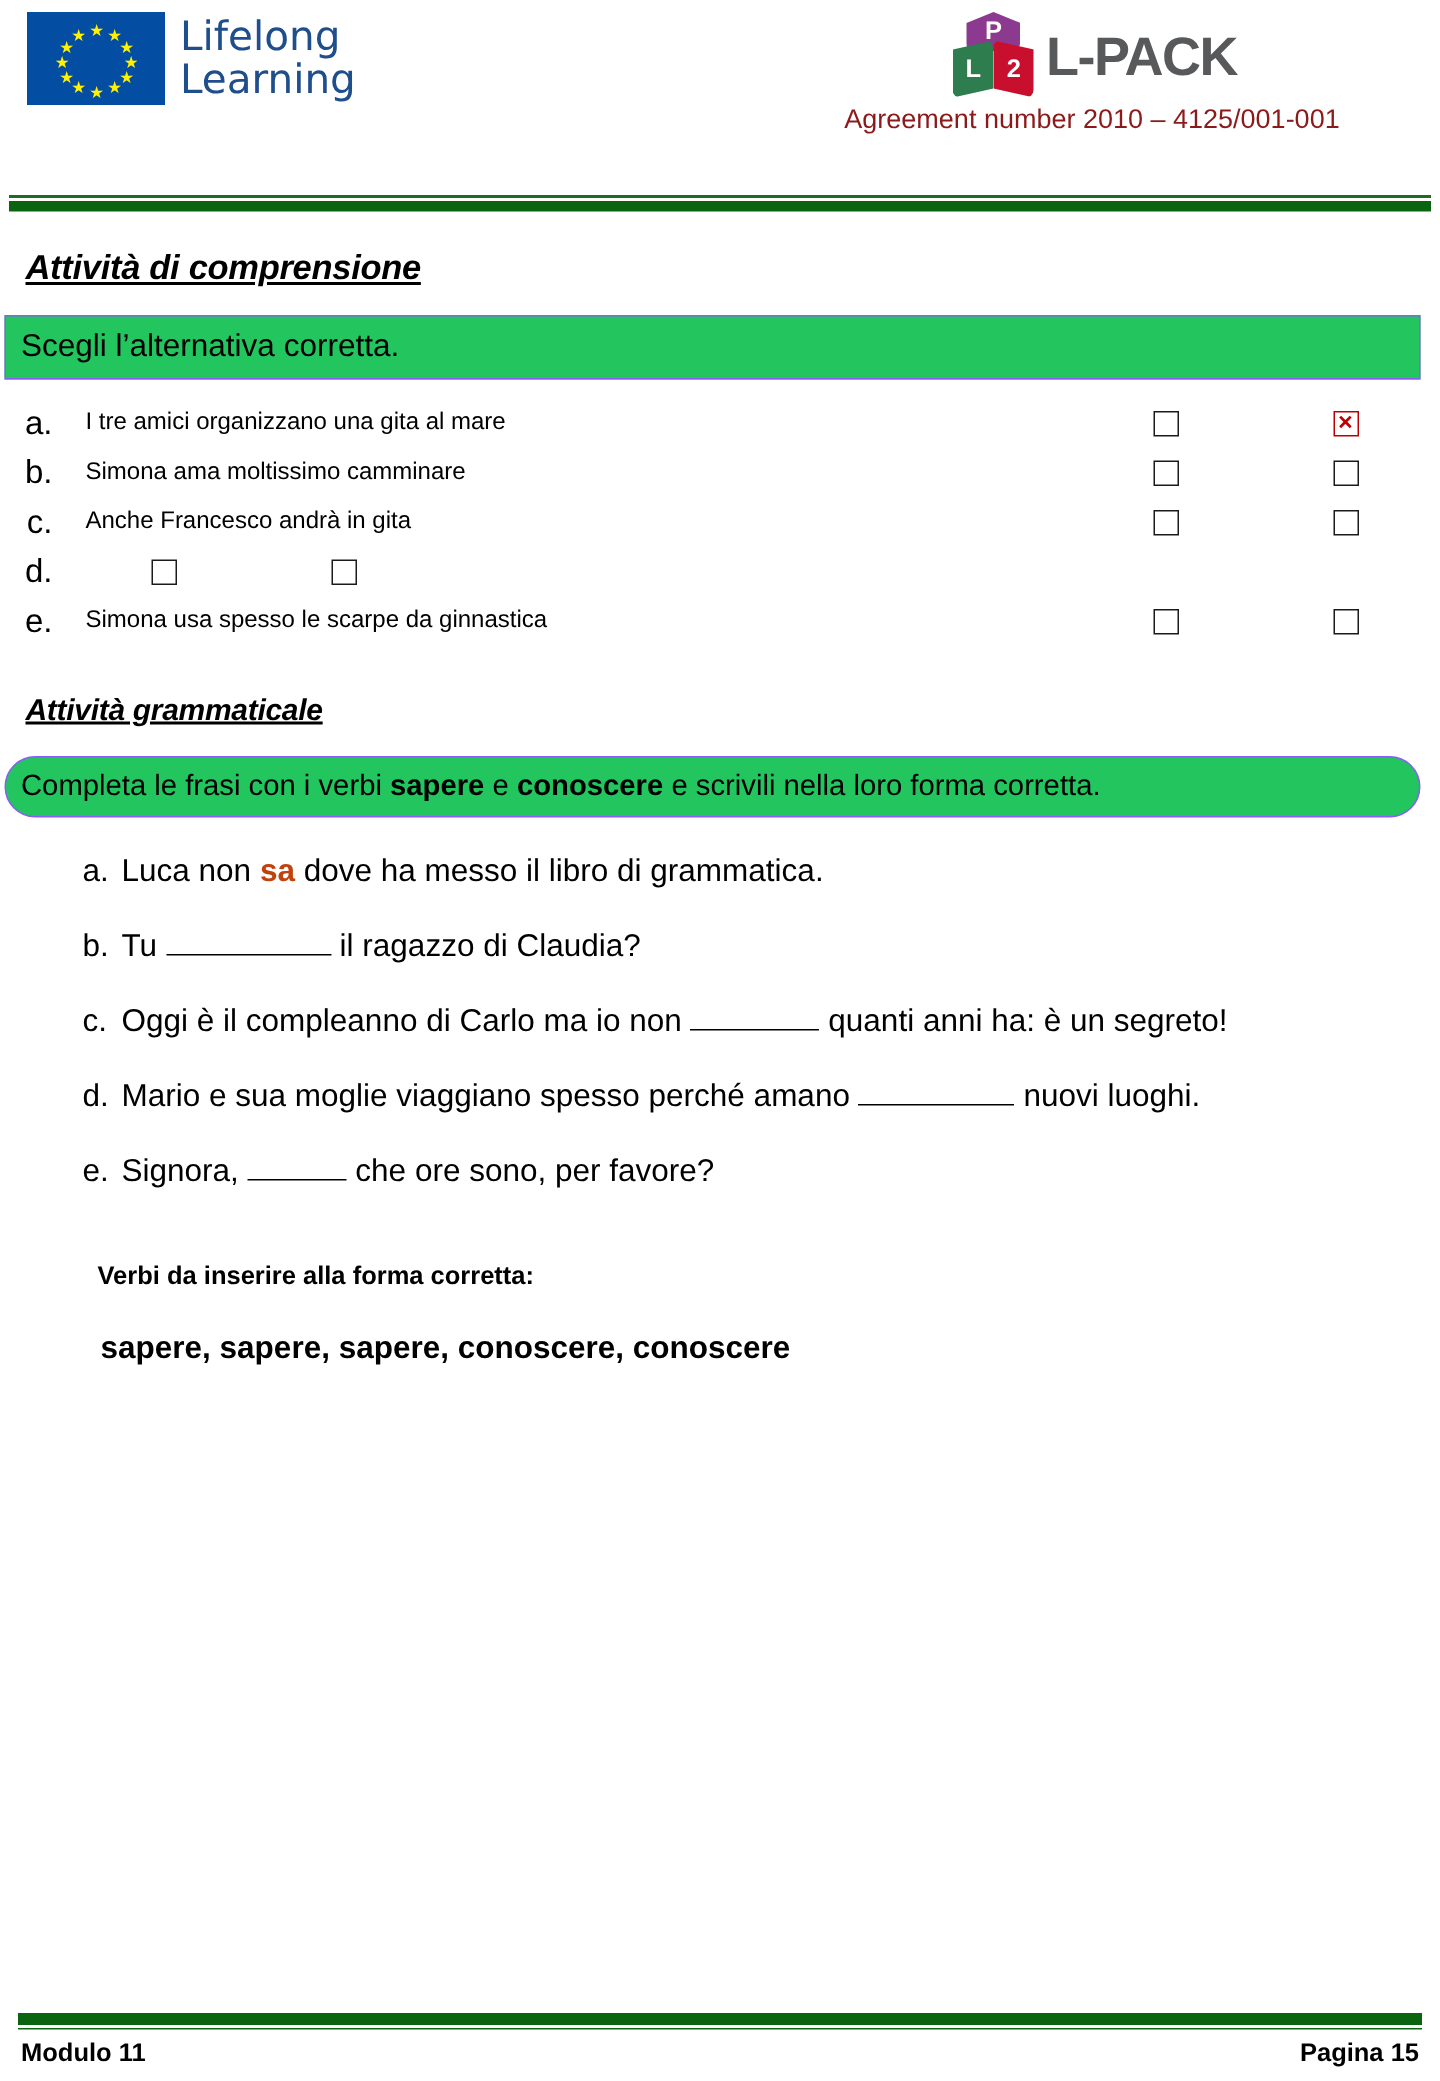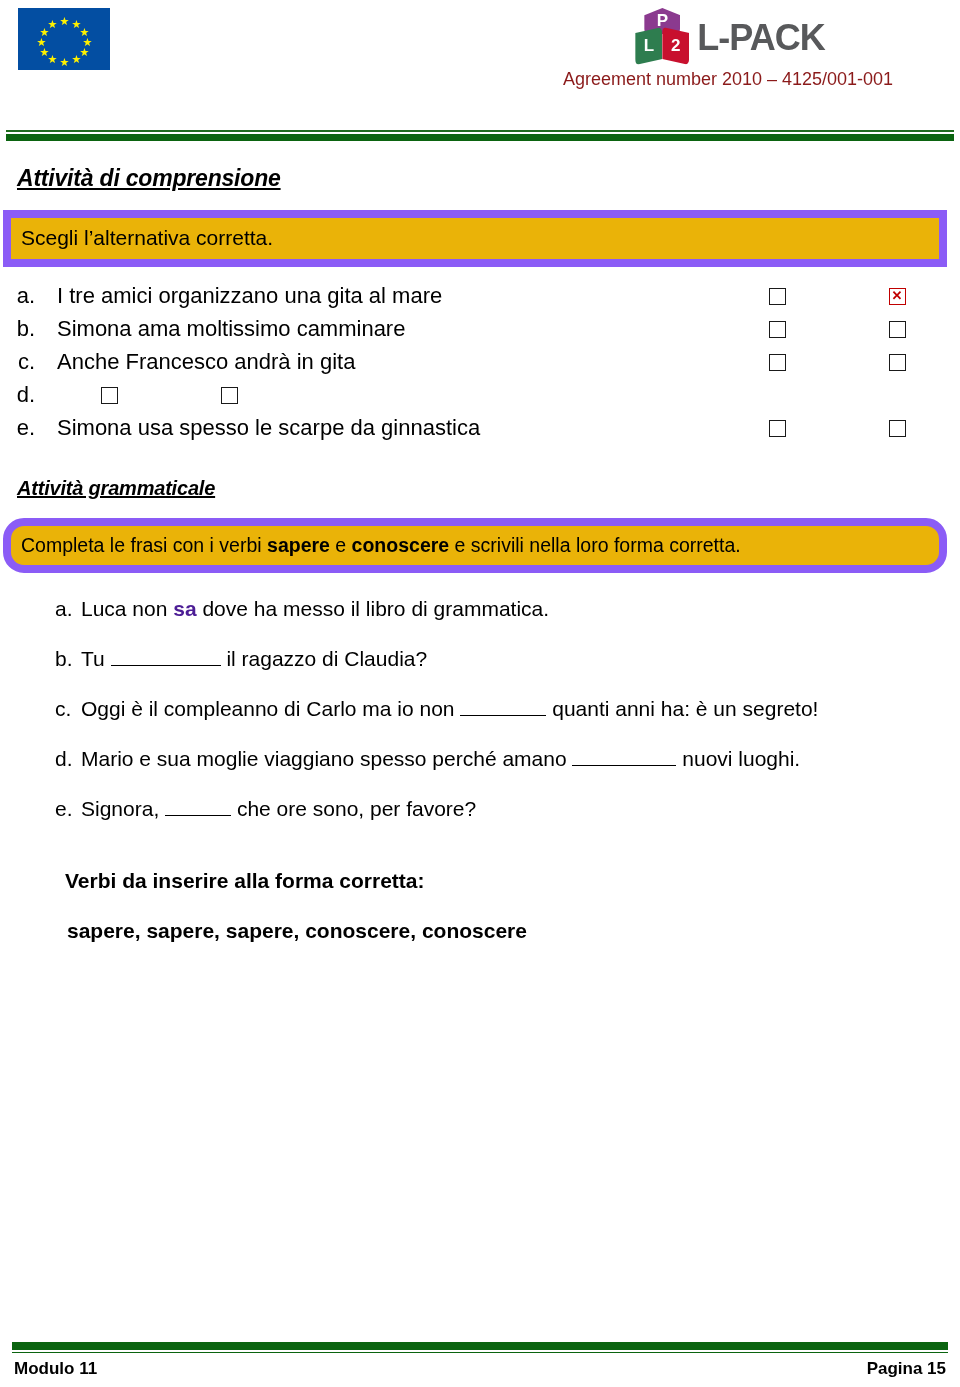--- a/index.html
+++ b/index.html
@@ -146,22 +146,22 @@
     margin: 24px 0 0 14px;
     letter-spacing: -0.2px;
   }
   .section-title.small {
     font-size: 20px;
     margin-top: 36px;
   }
 
   .instruction-box {
     margin: 18px 0 0 0;
-    background: #eab308;
-    border: 8px solid #8b5cf6;
+    background: #22c55e;
+    border: 1px solid #8b5cf6;
     padding: 7px 10px 8px 10px;
     font-size: 21px;
     line-height: 26px;
     box-sizing: border-box;
     width: 944px;
   }
   .instruction-box.second {
     font-size: 19.5px;
     padding: 6px 10px 7px 10px;
     border-radius: 21px;
@@ -188,21 +188,21 @@
   }
   .vf-row .item-letter {
     width: 46px;
     text-align: right;
     padding-right: 14px;
     font-size: 22px;
     box-sizing: border-box;
   }
   .vf-row .item-text {
     flex: 1 1 auto;
-    font-size: 22px;
+    font-size: 16px;
     padding-left: 8px;
   }
   .vf-col-box {
     width: 120px;
     display: flex;
     justify-content: center;
   }
   .cbox {
     width: 17px;
     height: 17px;
@@ -234,36 +234,36 @@
     font-size: 21px;
     line-height: 28px;
     margin: 0 0 22px 52px;
   }
   .gram-row .gletter {
     width: 26px;
     flex: 0 0 26px;
   }
   .gram-row .gtext { flex: 1 1 auto; }
   .red-ans {
-    color: #4c1d95;
+    color: #c2410c;
     font-weight: bold;
   }
   .blank {
     display: inline-block;
     border-bottom: 1.6px solid #000;
     vertical-align: baseline;
   }
   .blank.w1 { width: 110px; }
   .blank.w2 { width: 86px; }
   .blank.w3 { width: 104px; }
   .blank.w4 { width: 66px; }
 
   .verbi-title {
     font-weight: bold;
-    font-size: 21px;
+    font-size: 17px;
     margin: 46px 0 0 62px;
   }
   .verbi-list {
     font-weight: bold;
     font-size: 21px;
     margin: 26px 0 0 64px;
   }
 
   
   .page-footer {
@@ -304,20 +304,24 @@
       <span class="star" style="left:21px;top:19px;">★</span>
       <span class="star" style="left:61px;top:19px;">★</span>
       <span class="star" style="left:18px;top:29px;">★</span>
       <span class="star" style="left:64px;top:29px;">★</span>
       <span class="star" style="left:21px;top:39px;">★</span>
       <span class="star" style="left:61px;top:39px;">★</span>
       <span class="star" style="left:29px;top:46px;">★</span>
       <span class="star" style="left:53px;top:46px;">★</span>
       <span class="star" style="left:41px;top:49px;">★</span>
     </div>
+    <div class="ll-text">
+      <div>Lifelong</div>
+      <div>Learning</div>
+    </div>
   </div>
 
   <div class="lpack-block">
     <div class="lpack-logo-row">
       <div class="cube">
         <div class="face top-d">P</div>
         <div class="face left">L</div>
         <div class="face right">2</div>
       </div>
       <div class="lpack-word">L-PACK</div>

